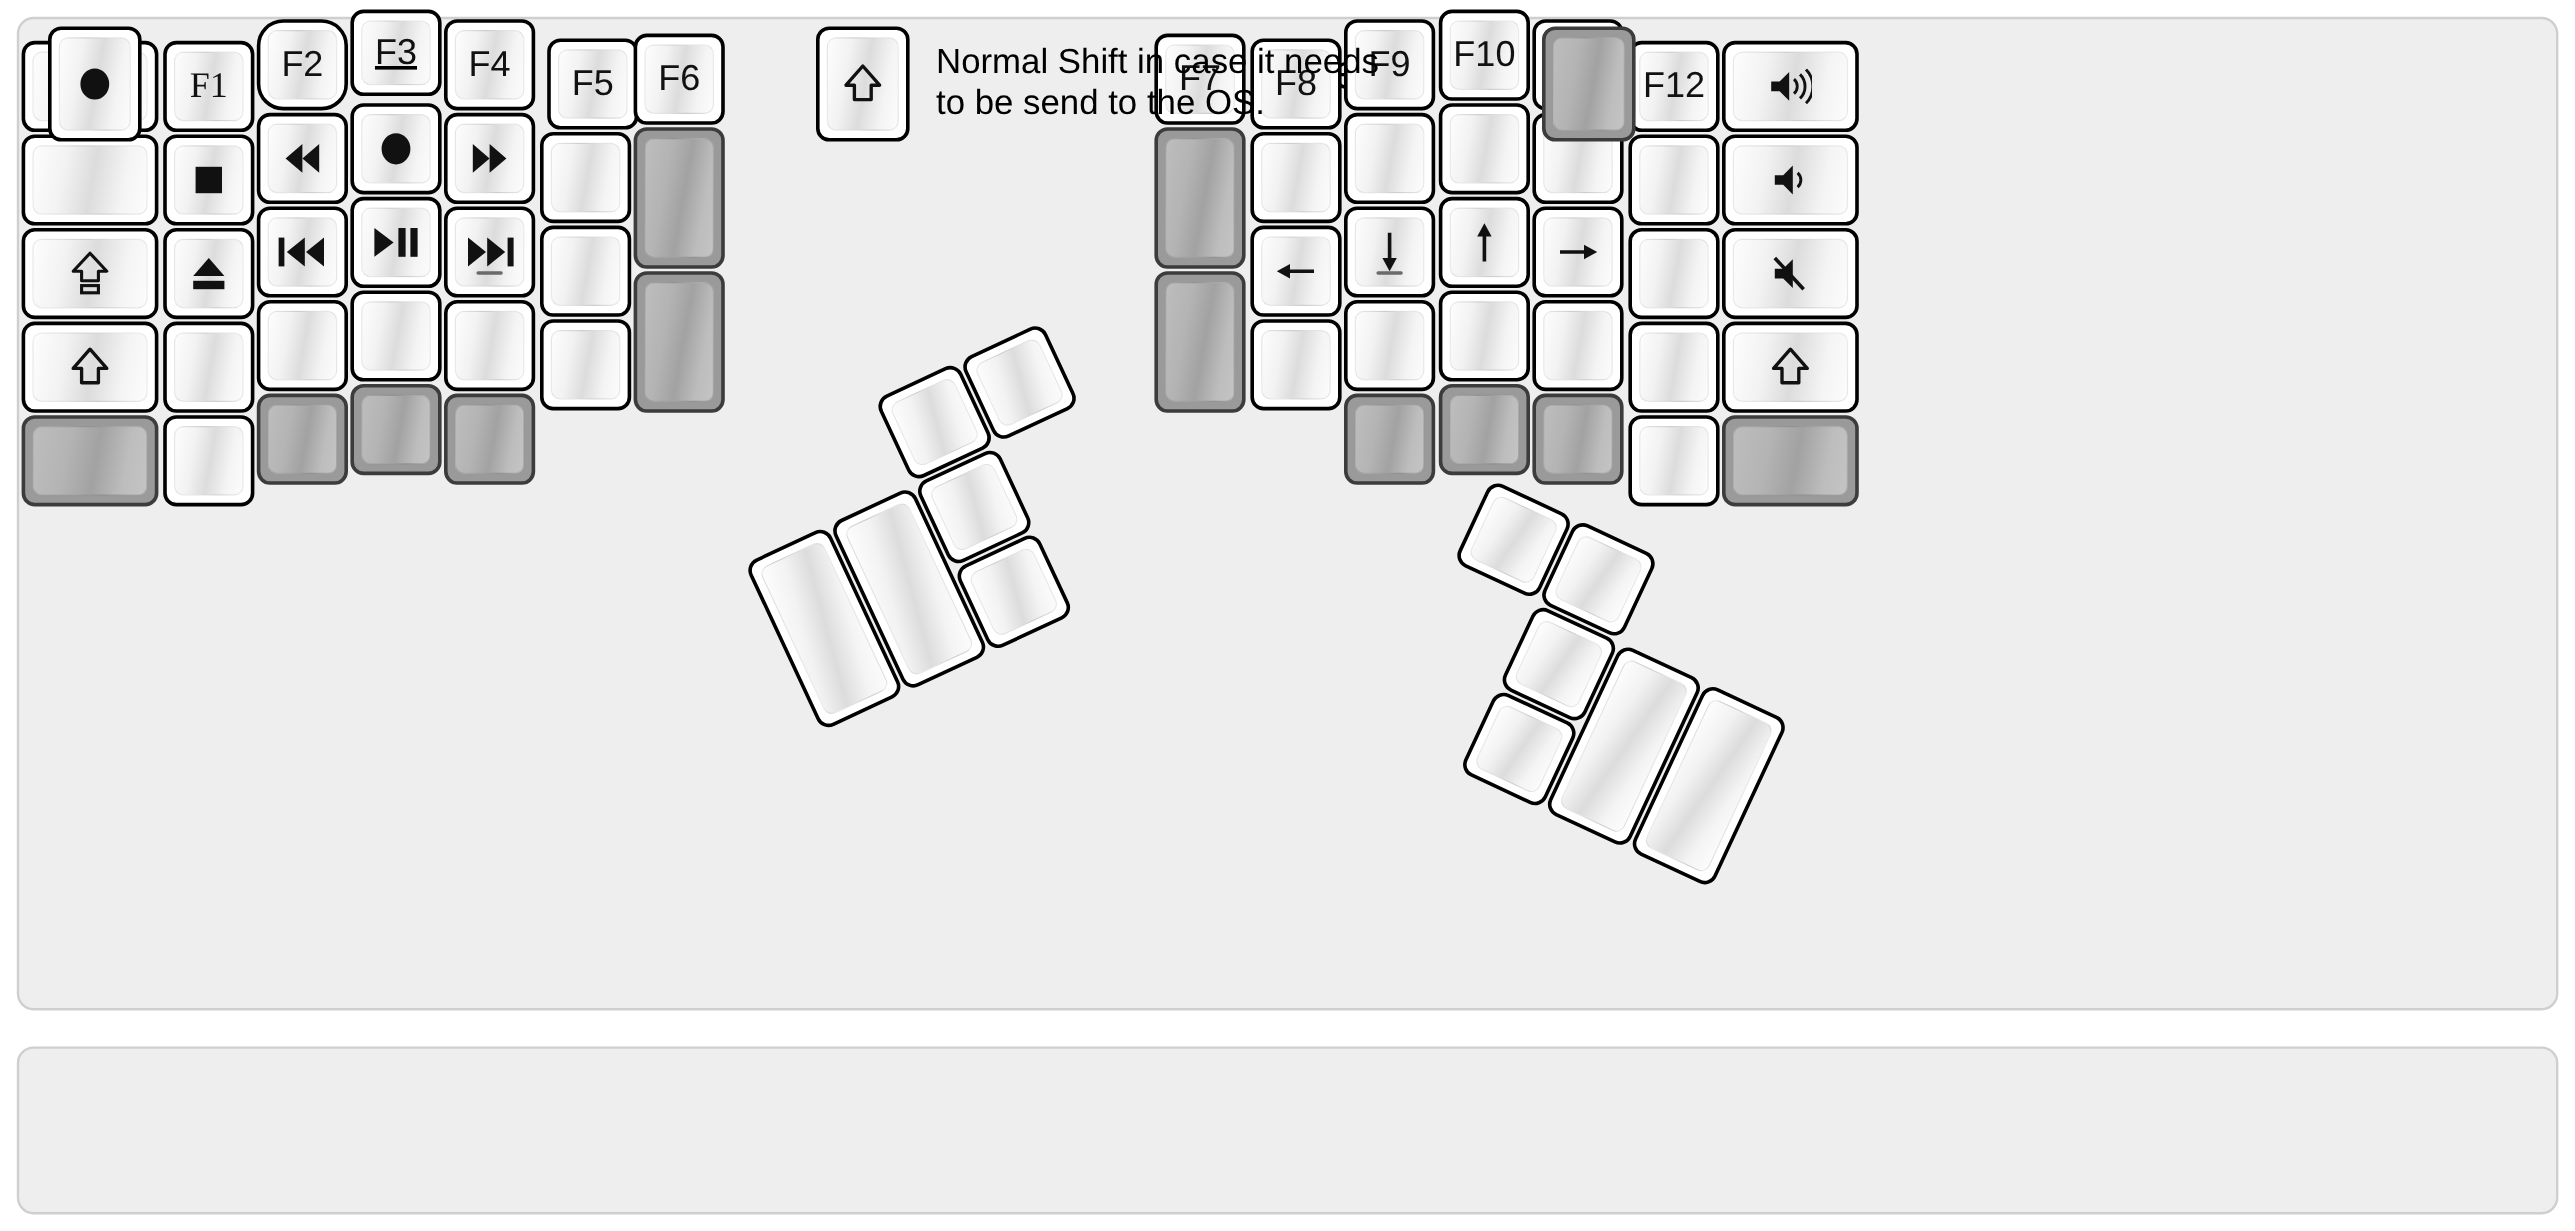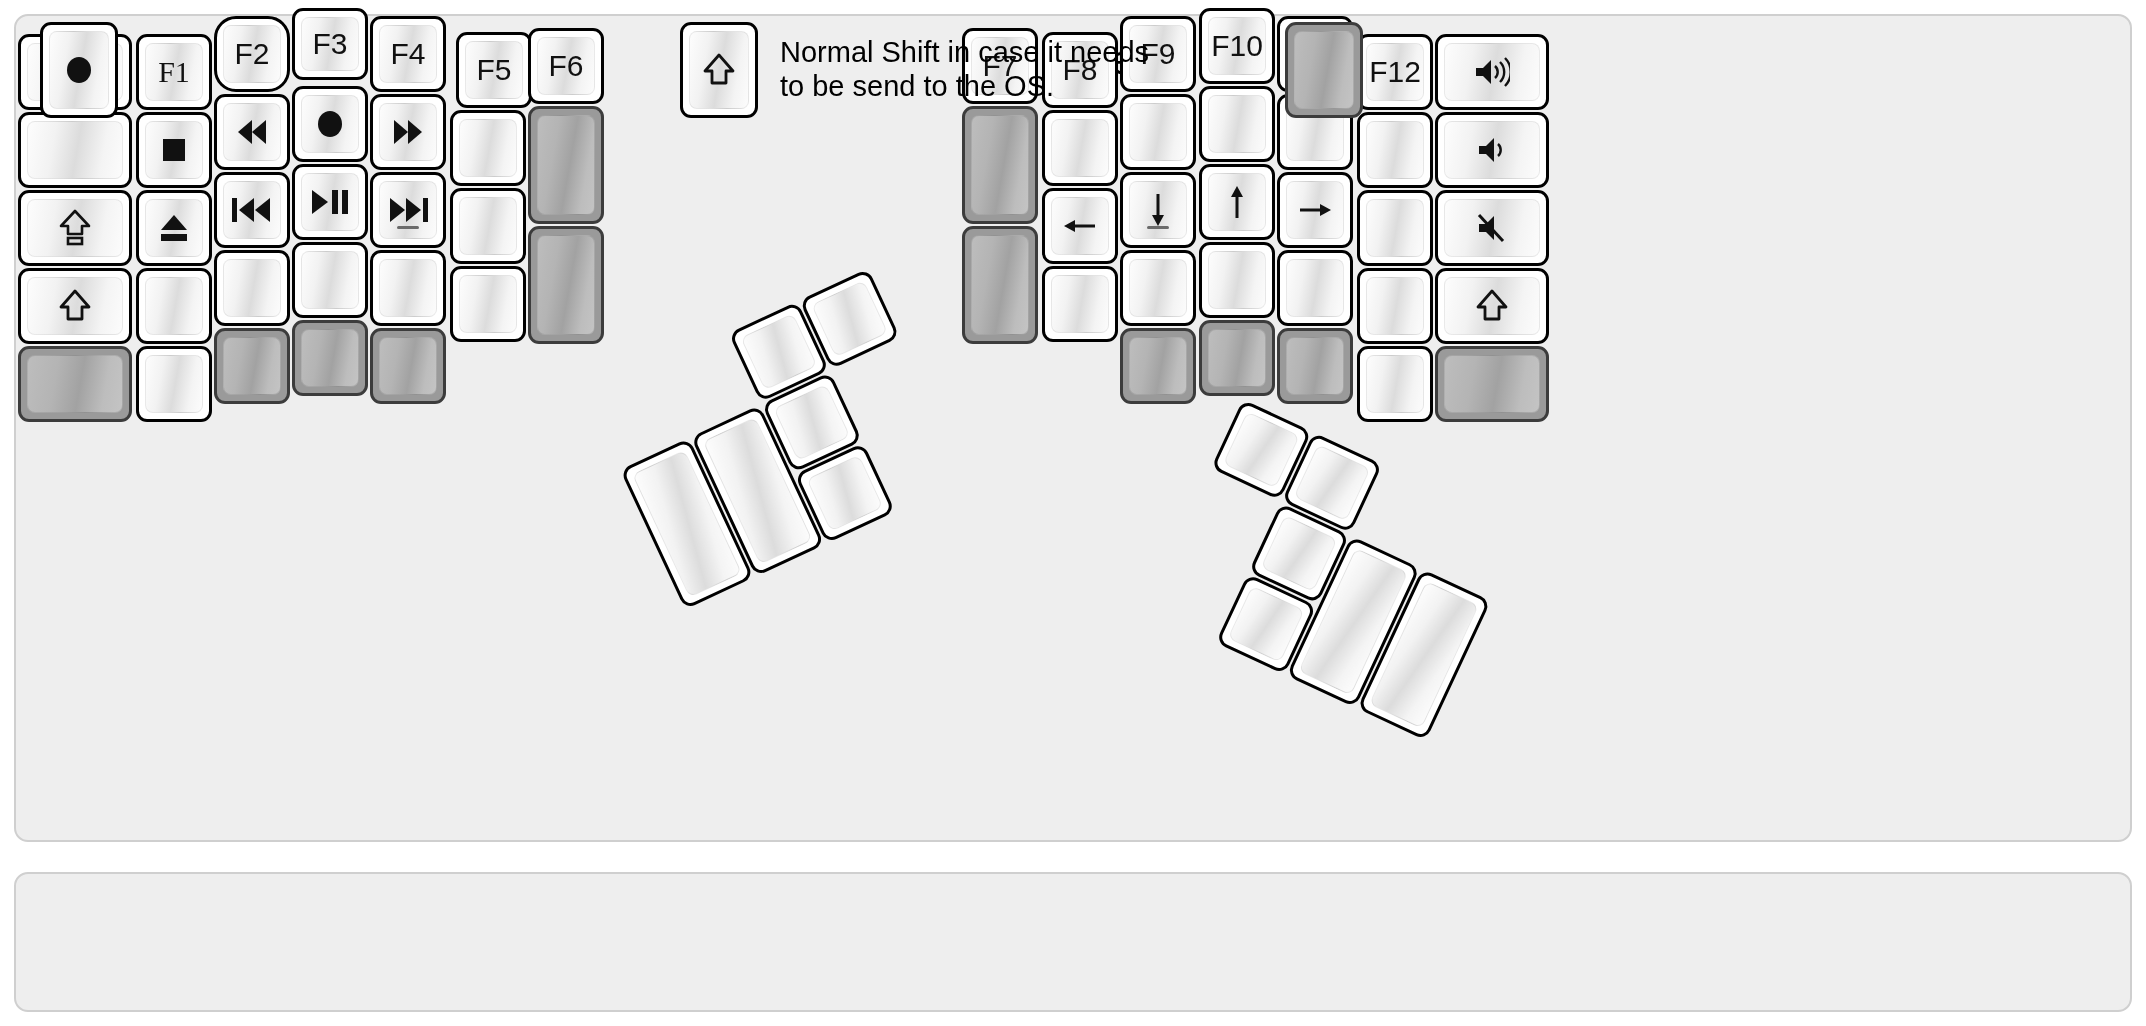--- a/index.html
+++ b/index.html
@@ -184,21 +184,21 @@
             </svg>
           </span>
         </div>
       </div>
       <div class="key" style="left: 214px; top: 250px; width: 76px; height: 76px;">
         <div class="cap"></div>
       </div>
       <div class="key trans" style="left: 214px; top: 328px; width: 76px; height: 76px;">
         <div class="cap"></div>
       </div>
-      <div class="key" style="left: 292px; top: 8px; width: 76px; height: 72px;">
+      <div class="key" style="left: 292px; top: 8px; width: 76px; height: 72px; text-decoration: underline;">
         <div class="cap">
           <span>F3</span>
         </div>
       </div>
       <div class="key" style="left: 292px; top: 86px; width: 76px; height: 76px;">
         <div class="cap">
           <span>
             <svg class="glyph" width="32" height="32" viewBox="0 0 32 32" xmlns="http://www.w3.org/2000/svg">
               <ellipse cx="16" cy="16" rx="12" ry="13" fill="#111"></ellipse>
             </svg>

